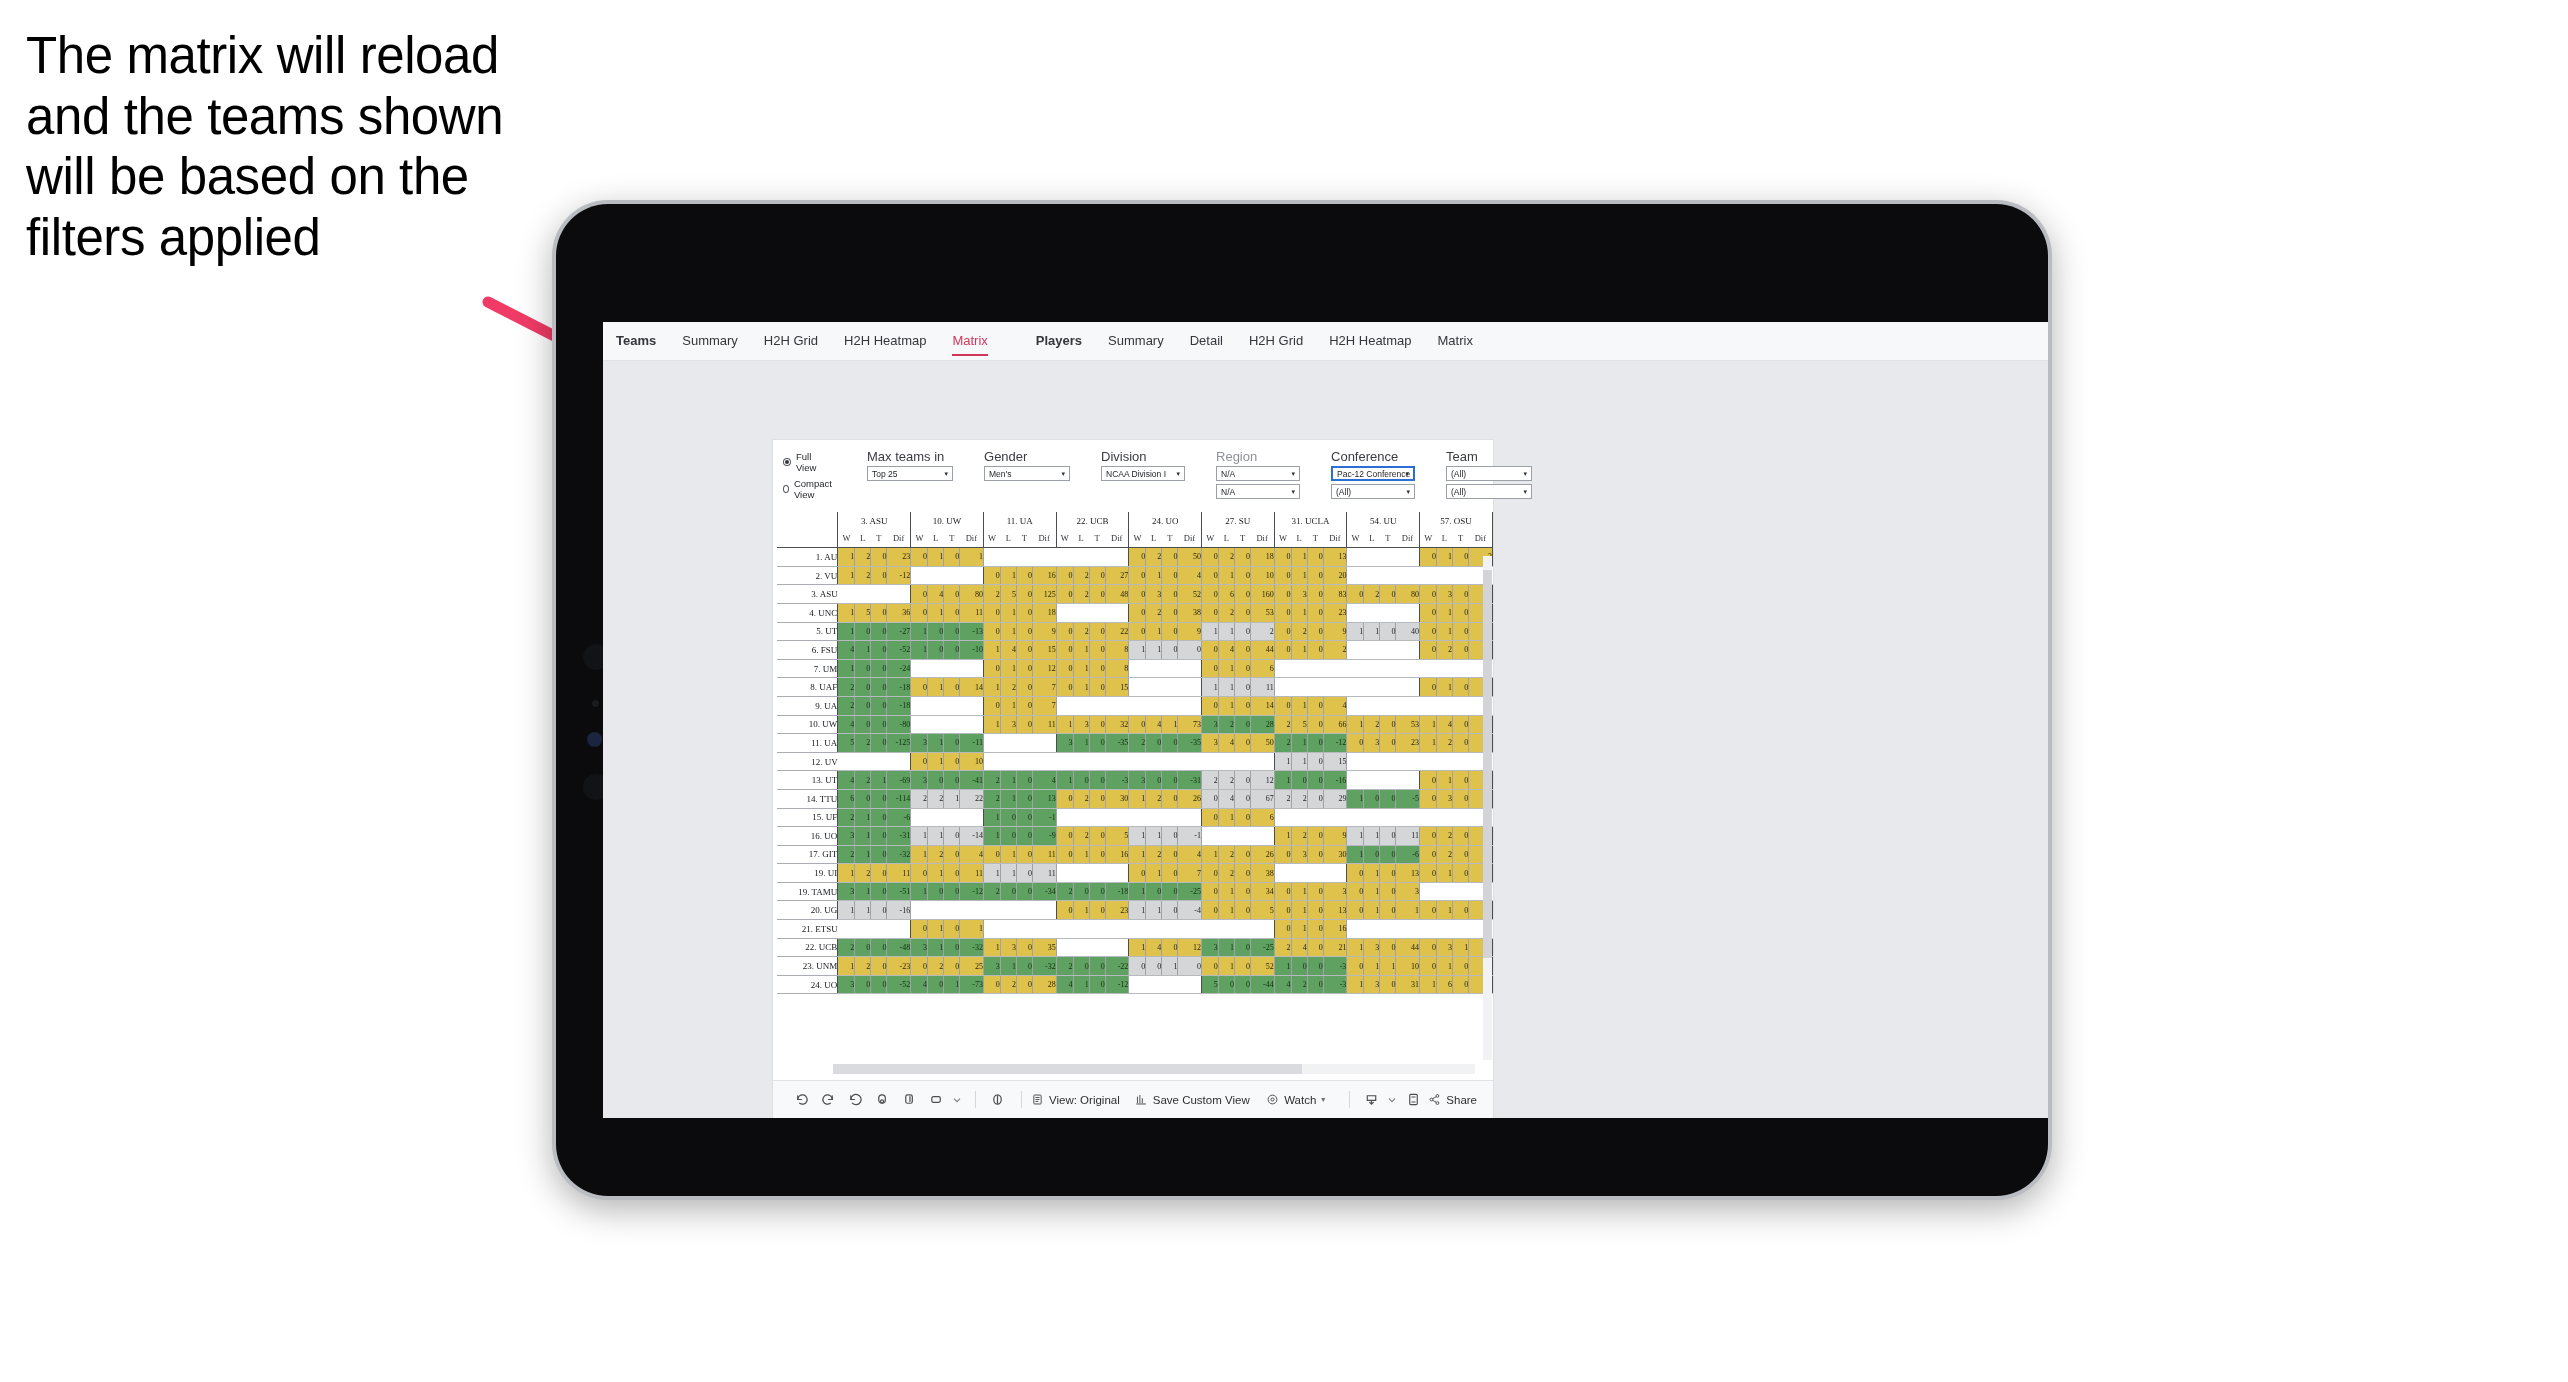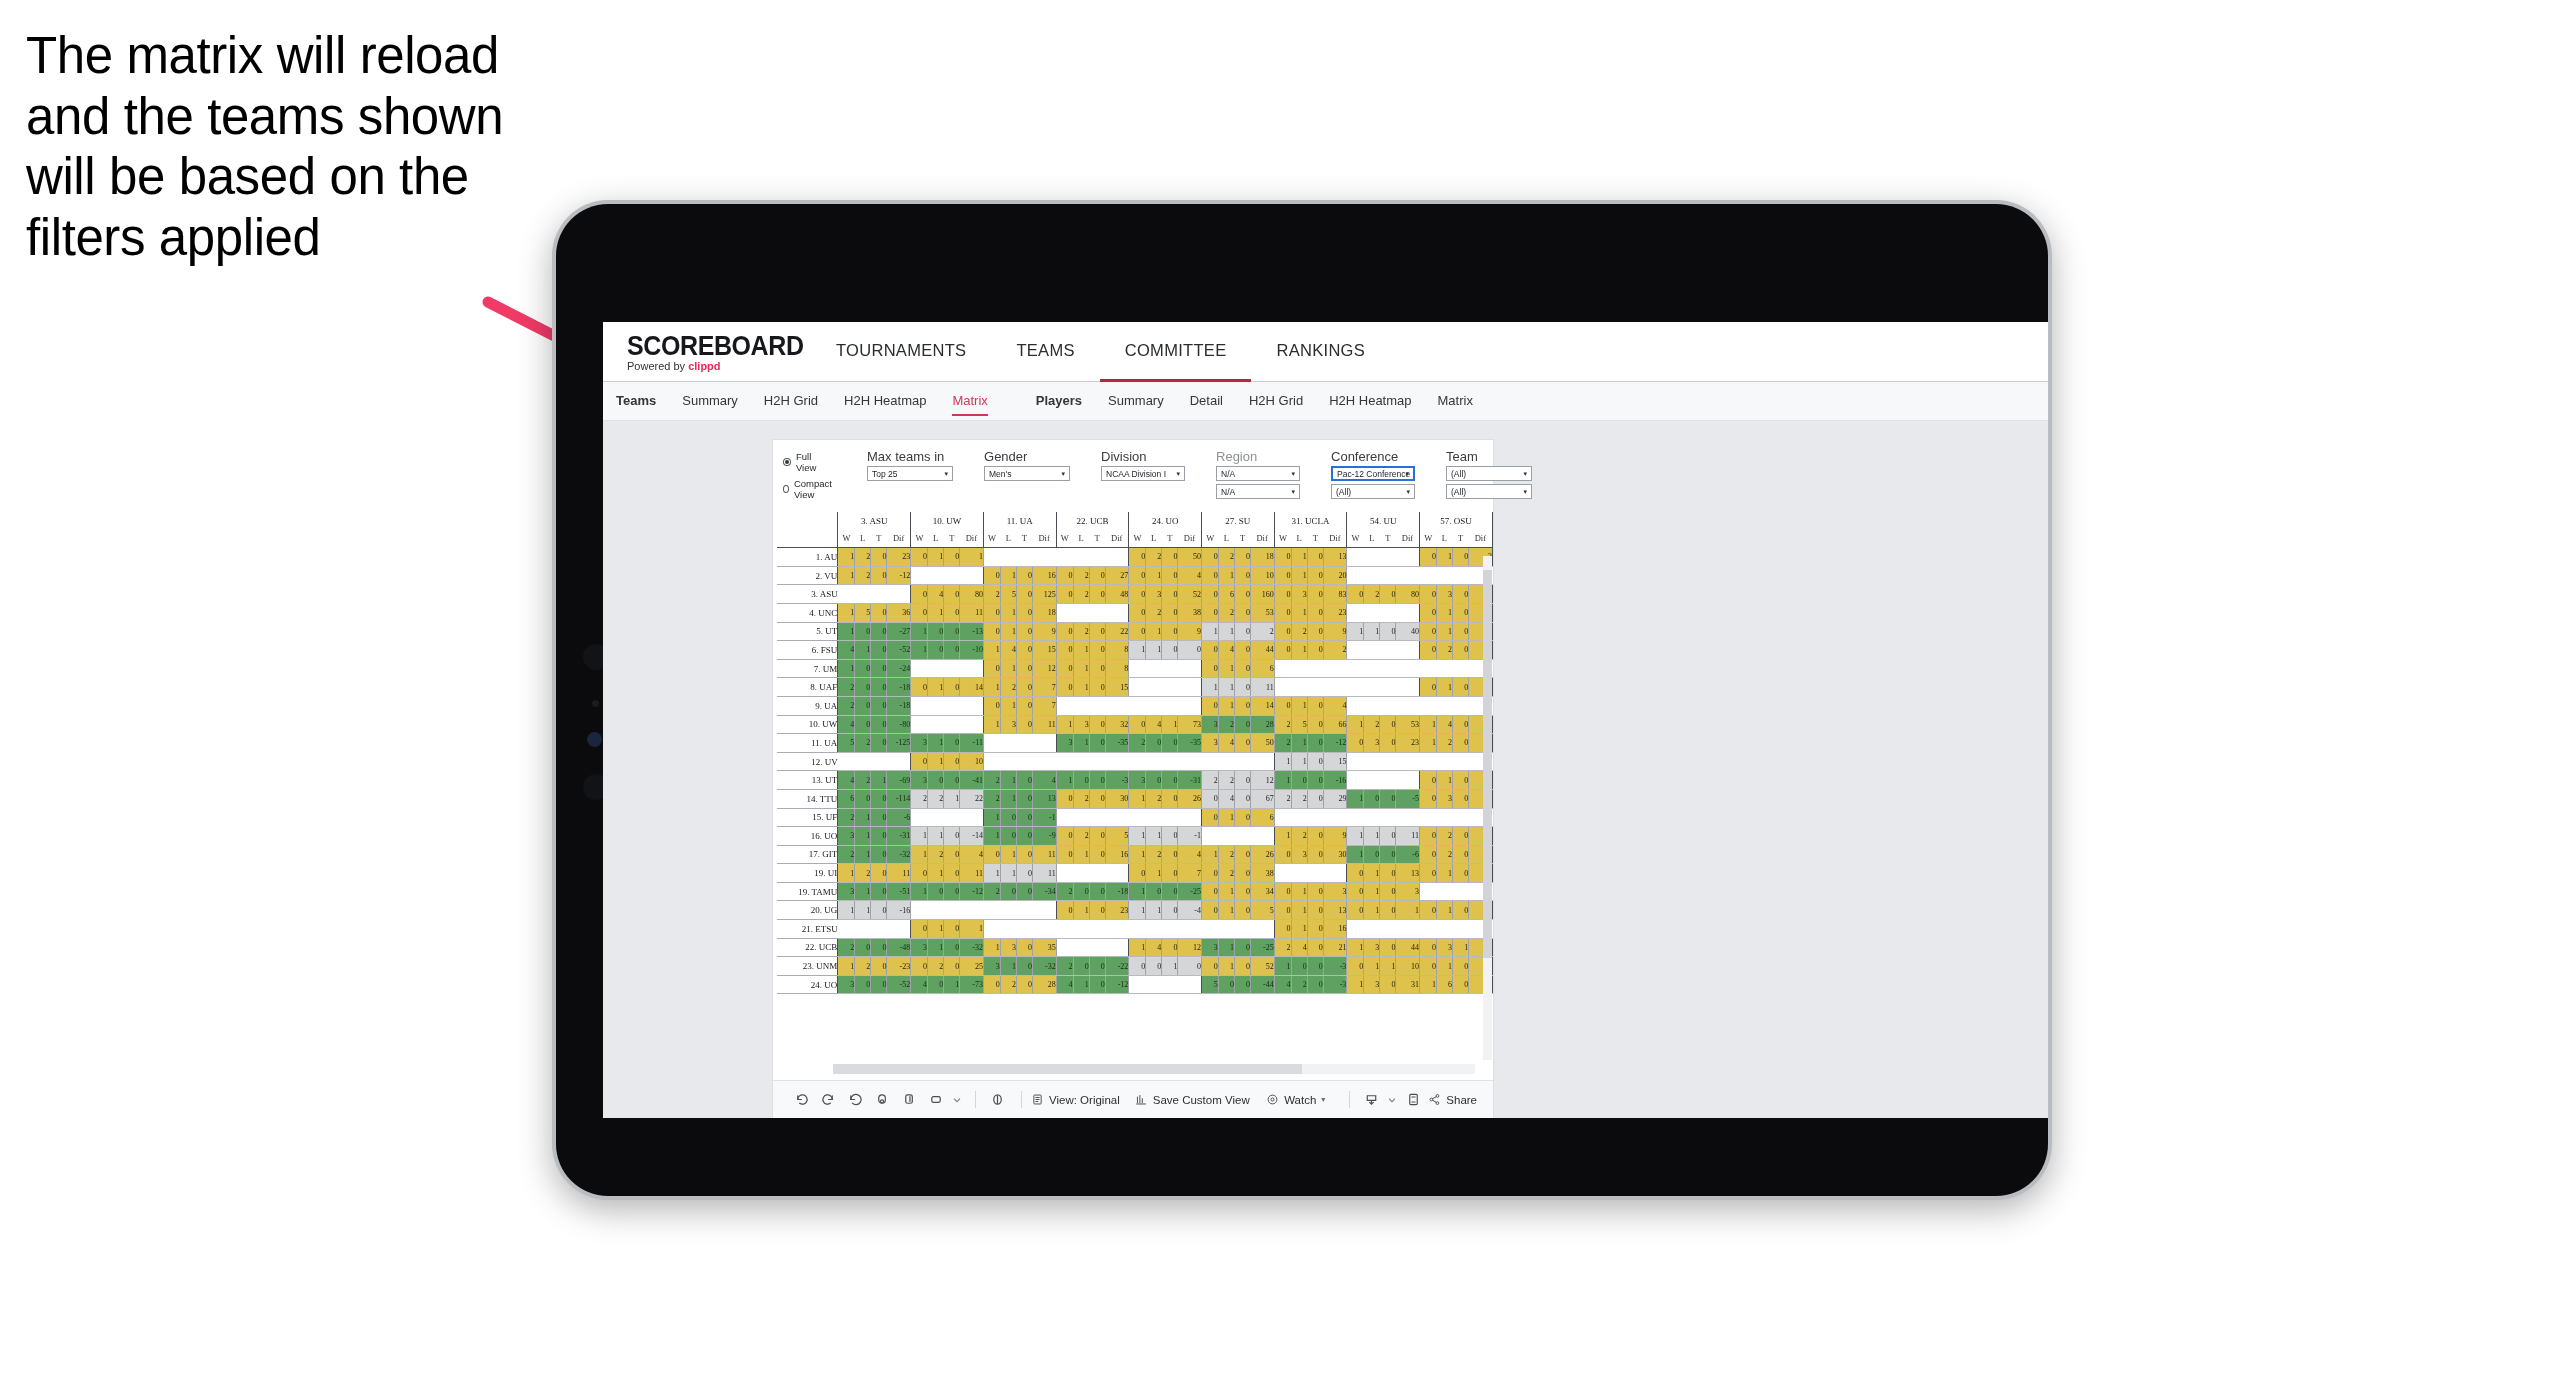--- a/index.html
+++ b/index.html
@@ -169,32 +169,20 @@
 <div id="tablet">
   <div id="tablet-inner">
 
     <span class="bezel-dot dot-cam"></span>
     <span class="bezel-dot dot-tiny"></span>
     <span class="bezel-dot dot-blue"></span>
     <span class="bezel-dot dot-cam2"></span>
 
     <div id="screen">
 
-      <div id="app-header">
-        <div class="logo-wrap">
-          <div class="logo-main">SCOREBOARD</div>
-          <div class="logo-sub"><span>Powered by </span><span class="brand">clippd</span></div>
-        </div>
-        <div class="topnav">
-          <div class="topnav-item">TOURNAMENTS</div>
-          <div class="topnav-item">TEAMS</div>
-          <div class="topnav-item active">COMMITTEE</div>
-          <div class="topnav-item">RANKINGS</div>
-        </div>
-      </div>
 
       <div id="subnav">
         <div class="subnav-group">
           <div class="subnav-item first">Teams</div>
           <div class="subnav-item">Summary</div>
           <div class="subnav-item">H2H Grid</div>
           <div class="subnav-item">H2H Heatmap</div>
           <div class="subnav-item sel">Matrix</div>
         </div>
         <div class="subnav-gap"></div>

